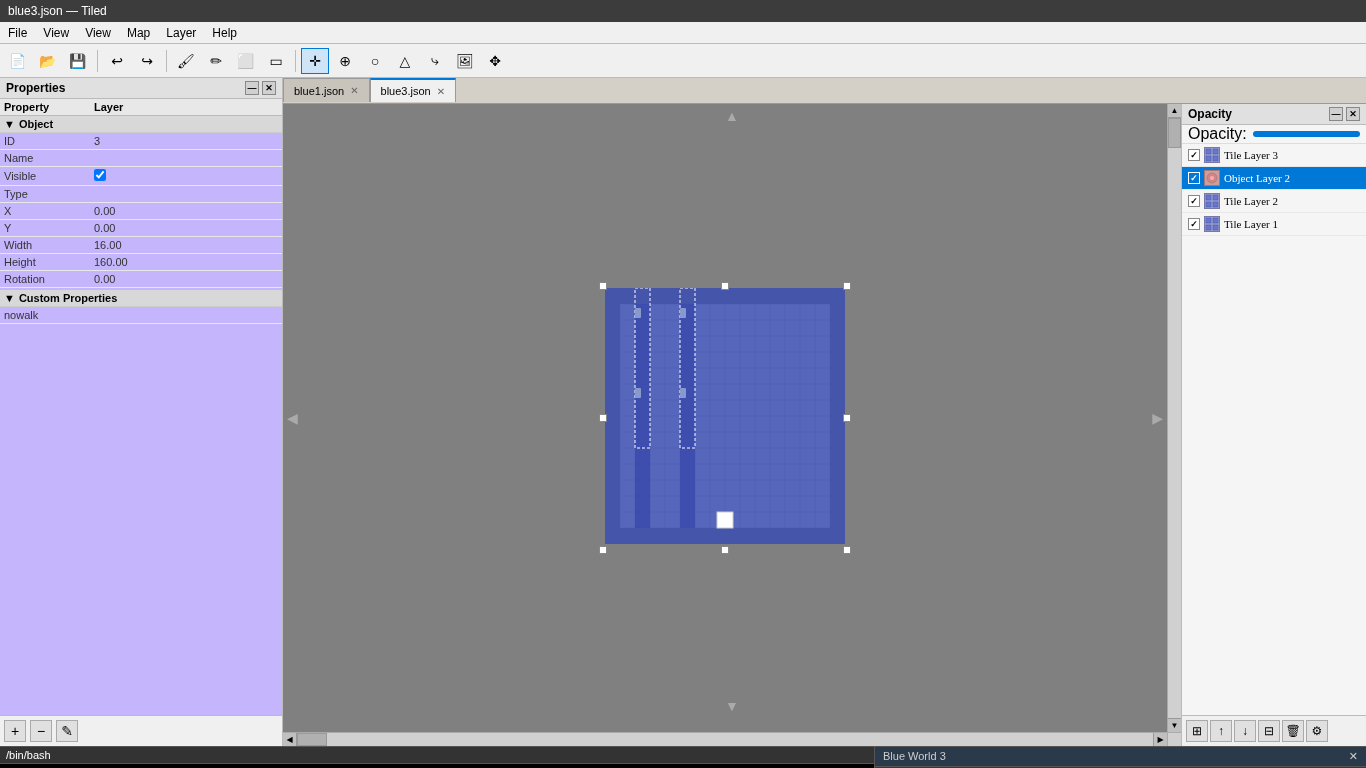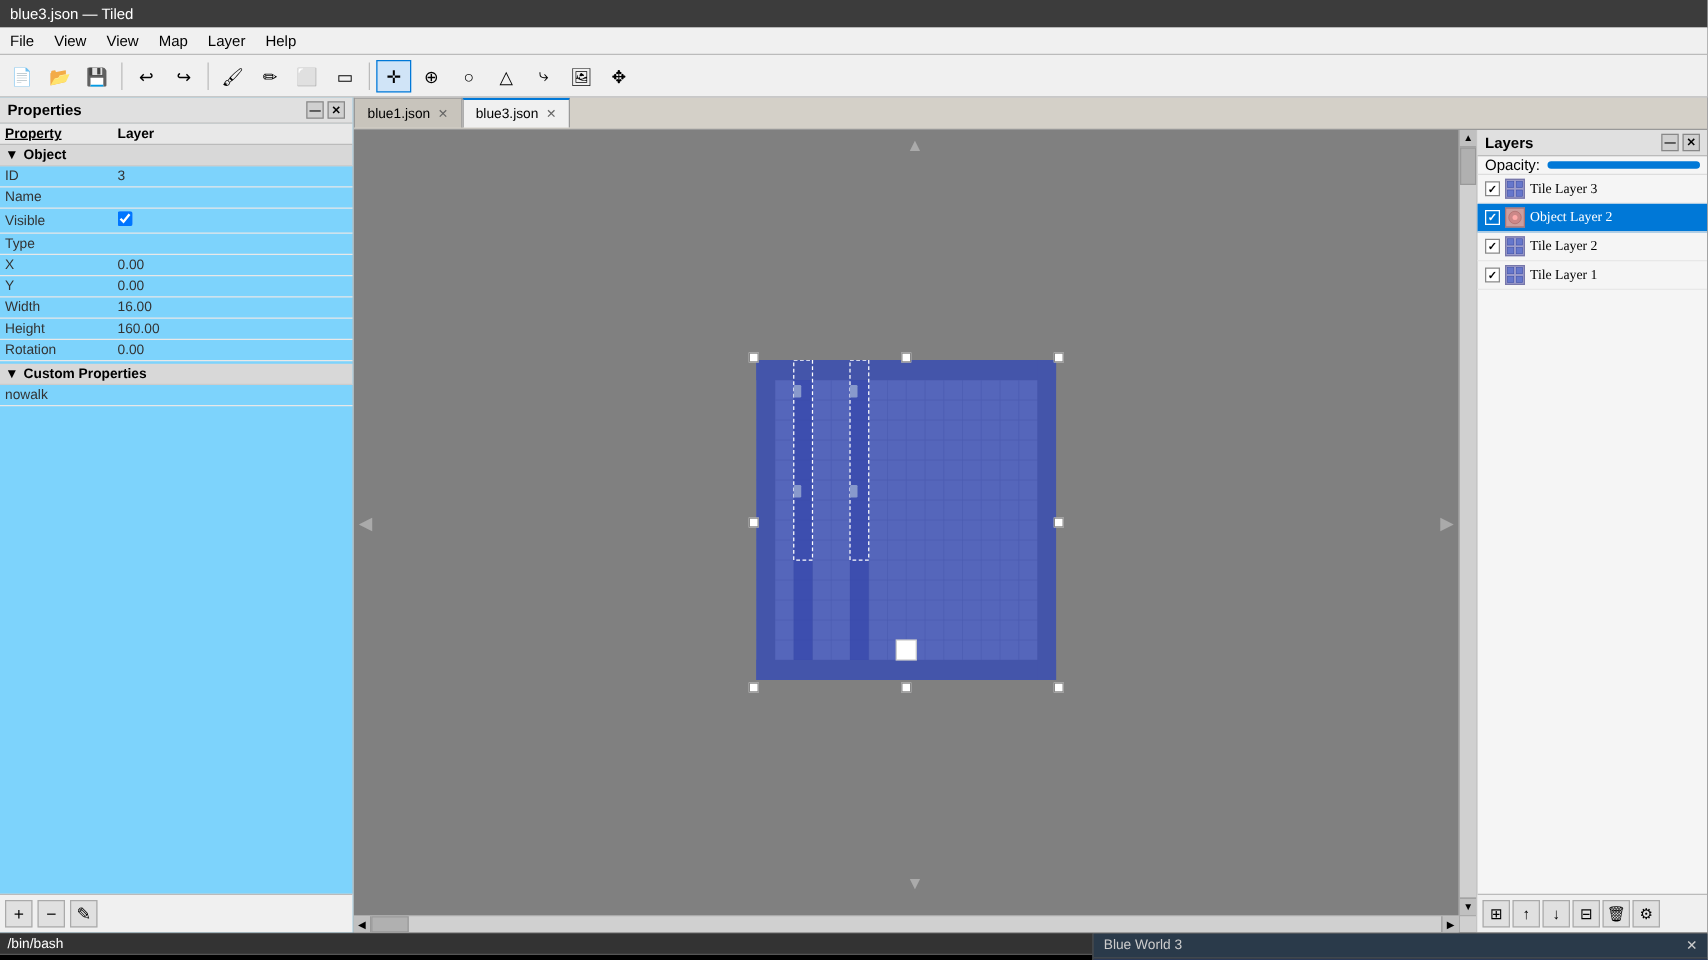--- a/index.html
+++ b/index.html
@@ -50,21 +50,21 @@
       align-items: center;
       justify-content: center;
       cursor: pointer;
       font-size: 14px;
     }
     .toolbar-sep { width: 1px; height: 22px; background: #bbb; margin: 0 3px; }
 
     
     #properties-panel {
       width: 283px;
-      background: #7dd3fc;
+      background: #c4b5fd;
       border-right: 1px solid #bbb;
       display: flex;
       flex-direction: column;
       height: 100%;
     }
     #properties-header {
       background: #e0e0e0;
       border-bottom: 1px solid #bbb;
       padding: 3px 6px;
       font-size: 12px;
@@ -77,21 +77,21 @@
     .panel-btn { width: 14px; height: 14px; background: #d0d0d0; border: 1px solid #888; font-size: 9px; display: flex; align-items: center; justify-content: center; cursor: pointer; }
 
     #prop-table-header {
       display: flex;
       background: #e8e8e8;
       border-bottom: 1px solid #bbb;
       padding: 2px 4px;
       font-weight: bold;
       font-size: 11px;
     }
-    .prop-col1 { width: 90px; text-decoration: underline; }
+    .prop-col1 { width: 90px; }
     .prop-col2 { flex: 1; }
 
     .prop-section {
       background: #d8d8d8;
       padding: 2px 4px;
       font-weight: bold;
       font-size: 11px;
       display: flex;
       align-items: center;
       gap: 4px;
@@ -173,21 +173,21 @@
       display: flex;
       justify-content: space-between;
       align-items: center;
     }
     #opacity-row {
       display: flex;
       align-items: center;
       padding: 0 6px;
       gap: 6px;
       border-bottom: 1px solid #ddd;
-      font-size: 12px;
+      font-size: 16px;
     }
     #opacity-slider {
       flex: 1;
       height: 4px;
       background: linear-gradient(to right, #0078d7 100%, #ccc 0%);
       border-radius: 2px;
     }
 
     .layer-item {
       display: flex;
@@ -566,21 +566,21 @@
             <div style="position:absolute;top:0;left:0;width:14px;bottom:0;background:#c0c0c0;border-right:1px solid #999;display:flex;align-items:center;justify-content:center;font-size:8px;cursor:pointer;">◀</div>
             <div style="position:absolute;top:0;left:14px;width:30px;bottom:0;background:#b0b0b0;border:1px solid #999;"></div>
             <div style="position:absolute;top:0;right:0;width:14px;bottom:0;background:#c0c0c0;border-left:1px solid #999;display:flex;align-items:center;justify-content:center;font-size:8px;cursor:pointer;">▶</div>
           </div>
           <div class="corner-box"></div>
         </div>
       </div>
 
       <div id="layers-panel">
         <div id="layers-header">
-          <span>Layers</span>
+          <span>Opacity</span>
           <div style="display:flex;gap:3px;">
             <div class="panel-btn">—</div>
             <div class="panel-btn">✕</div>
           </div>
         </div>
 
         <div id="opacity-row">
           <span>Opacity:</span>
           <div id="opacity-slider" style="flex:1;height:6px;background:linear-gradient(to right, #0078d7 100%, #ccc 0%);border-radius:3px;"></div>
         </div>

